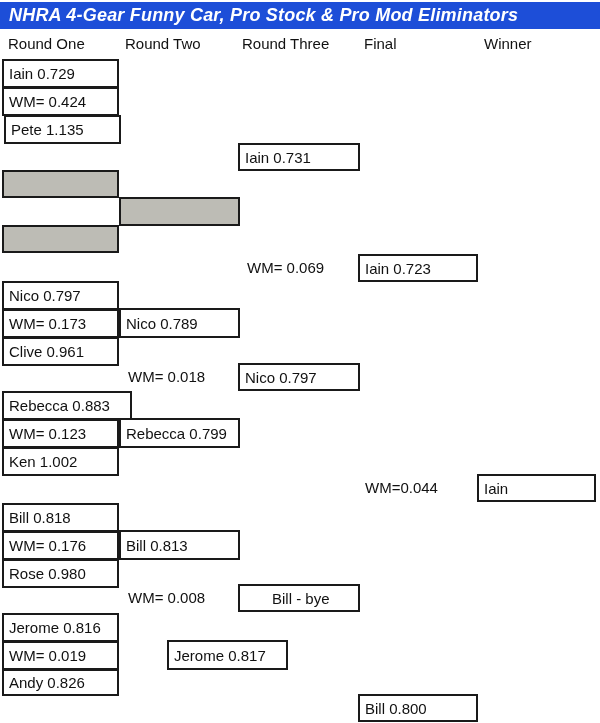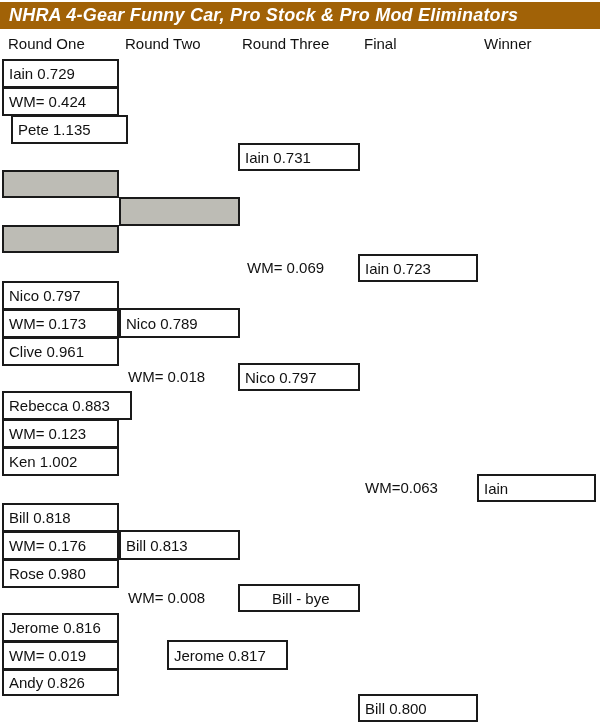--- a/index.html
+++ b/index.html
@@ -56,33 +56,33 @@
     display: flex;
     align-items: center;
     white-space: nowrap;
   }
 </style>
 </head>
 <body>
 
 <div id="stage">
 
-  <div class="title-bar" style="background: #a16207; color: rgb(255, 255, 255);">
+  <div class="title-bar" style="background: #1d4ed8; color: rgb(255, 255, 255);">
     <span>NHRA 4-Gear Funny Car, Pro Stock &amp; Pro Mod Eliminators</span>
   </div>
 
   <div class="hdr" style="left:8px;">Round One</div>
   <div class="hdr" style="left:125px;">Round Two</div>
   <div class="hdr" style="left:242px;">Round Three</div>
   <div class="hdr" style="left:364px;">Final</div>
   <div class="hdr" style="left:484px;">Winner</div>
 
   <div class="box" style="left: 2px; top: 59px; width: 117px; height: 29px; border-color: rgb(26, 26, 26);">Iain 0.729</div>
   <div class="box" style="left: 2px; top: 87px; width: 117px; height: 29px; border-color: rgb(26, 26, 26);">WM= 0.424</div>
-  <div class="box" style="left: 11px; top: 115px; width: 117px; height: 29px; border-color: rgb(26, 26, 26); text-align: right;">Pete 1.135</div>
+  <div class="box" style="left: 4px; top: 115px; width: 117px; height: 29px; border-color: rgb(26, 26, 26); text-align: right;">Pete 1.135</div>
 
 
   <div class="box" style="left: 238px; top: 143px; width: 122px; height: 28px; border-color: rgb(26, 26, 26);">Iain 0.731</div>
 
   <div class="box gray" style="left: 2px; top: 170px; width: 117px; height: 28px; border-color: rgb(26, 26, 26); background: rgb(189, 188, 181);"></div>
   <div class="box gray" style="left: 119px; top: 197px; width: 121px; height: 29px; border-color: rgb(26, 26, 26); background: rgb(189, 188, 181);"></div>
   <div class="box gray" style="left: 2px; top: 225px; width: 117px; height: 28px; border-color: rgb(26, 26, 26); background: rgb(189, 188, 181);"></div>
 
   <div class="wm" style="left:247px; top:254px; height:27px;">WM= 0.069</div>
   <div class="box" style="left: 358px; top: 254px; width: 120px; height: 28px; border-color: rgb(26, 26, 26);">Iain 0.723</div>
@@ -91,22 +91,23 @@
   <div class="box" style="left: 2px; top: 309px; width: 117px; height: 29px; border-color: rgb(26, 26, 26);">WM= 0.173</div>
   <div class="box" style="left: 2px; top: 337px; width: 117px; height: 29px; border-color: rgb(26, 26, 26);">Clive 0.961</div>
   <div class="box" style="left: 119px; top: 308px; width: 121px; height: 30px; border-color: rgb(26, 26, 26);">Nico 0.789</div>
 
   <div class="wm" style="left:128px; top:363px; height:27px;">WM= 0.018</div>
   <div class="box" style="left: 238px; top: 363px; width: 122px; height: 28px; border-color: rgb(26, 26, 26);">Nico 0.797</div>
 
   <div class="box" style="left: 2px; top: 391px; width: 130px; height: 29px; border-color: rgb(26, 26, 26);">Rebecca 0.883</div>
   <div class="box" style="left: 2px; top: 419px; width: 117px; height: 29px; border-color: rgb(26, 26, 26);">WM= 0.123</div>
   <div class="box" style="left: 2px; top: 447px; width: 117px; height: 29px; border-color: rgb(26, 26, 26);">Ken 1.002</div>
+  <div class="box" style="left: 119px; top: 418px; width: 121px; height: 30px; border-color: rgb(26, 26, 26);">Rebecca 0.799</div>
 
-  <div class="wm" style="left:365px; top:474px; height:27px;">WM=0.063</div>
+  <div class="wm" style="left:365px; top:474px; height:27px;">WM=0.044</div>
   <div class="box" style="left: 477px; top: 474px; width: 119px; height: 28px; border-color: rgb(26, 26, 26);">Iain</div>
 
   <div class="box" style="left: 2px; top: 503px; width: 117px; height: 29px; border-color: rgb(26, 26, 26);">Bill 0.818</div>
   <div class="box" style="left: 2px; top: 531px; width: 117px; height: 29px; border-color: rgb(26, 26, 26);">WM= 0.176</div>
   <div class="box" style="left: 2px; top: 559px; width: 117px; height: 29px; border-color: rgb(26, 26, 26);">Rose 0.980</div>
   <div class="box" style="left: 119px; top: 530px; width: 121px; height: 30px; border-color: rgb(26, 26, 26);">Bill 0.813</div>
 
   <div class="wm" style="left:128px; top:584px; height:27px;">WM= 0.008</div>
   <div class="box" style="left: 238px; top: 584px; width: 122px; height: 28px; border-color: rgb(26, 26, 26); padding-left: 32px;">Bill - bye</div>
 

